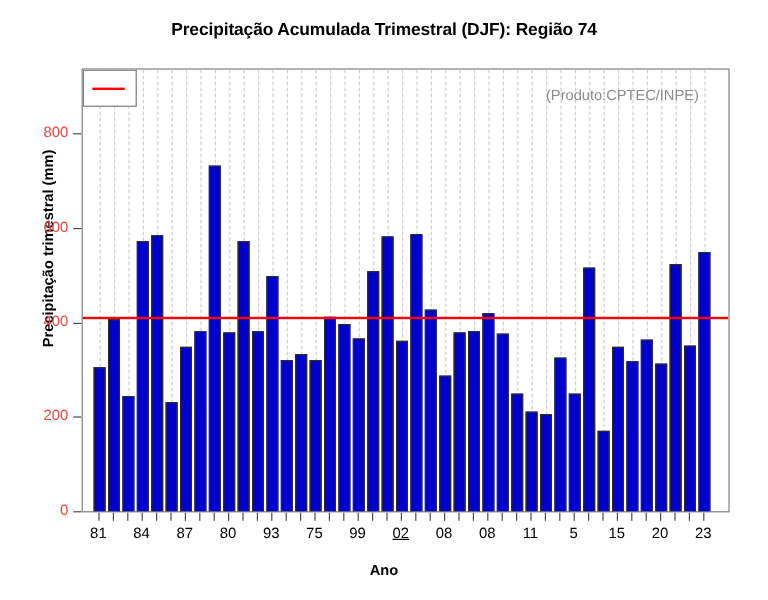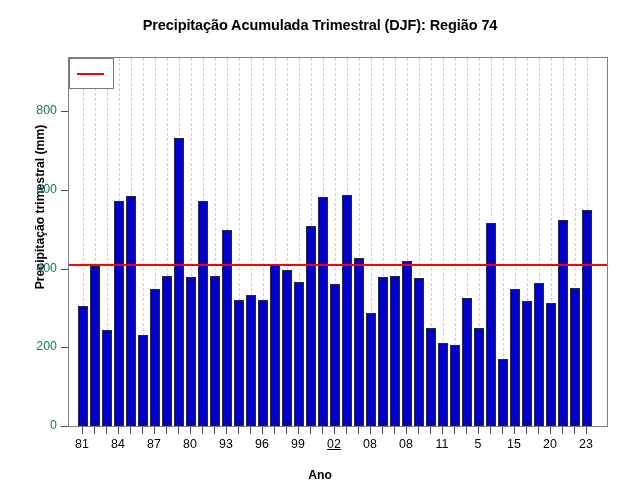--- a/index.html
+++ b/index.html
@@ -89,21 +89,21 @@
     position:absolute;
     width:7px;height:0;
     border-top:1px solid #4d4d4d;
     left:61px;
   }
   .ytick-label{
     position:absolute;
     right:583px;  
     text-align:right;
     font-size:12.4px;
-    color:#0f766e;
+    color:#ef4444;
     white-space:nowrap;
   }
 
   
   .xtick{
     position:absolute;
     top:427px;
     width:0;height:7px;
     border-left:1px solid #4d4d4d;
   }
@@ -187,21 +187,21 @@
       <div class="xtick" style="left: 178px;"></div>
       <div class="xtick" style="left: 190px;"></div>
       <div class="xtick-label" style="left: 190px;">80</div>
       <div class="xtick" style="left: 202px;"></div>
       <div class="xtick" style="left: 214px;"></div>
       <div class="xtick" style="left: 226px;"></div>
       <div class="xtick-label" style="left: 226px;">93</div>
       <div class="xtick" style="left: 238px;"></div>
       <div class="xtick" style="left: 250px;"></div>
       <div class="xtick" style="left: 262px;"></div>
-      <div class="xtick-label" style="left: 262px;">96</div>
+      <div class="xtick-label" style="left: 262px;">75</div>
       <div class="xtick" style="left: 274px;"></div>
       <div class="xtick" style="left: 286px;"></div>
       <div class="xtick" style="left: 298px;"></div>
       <div class="xtick-label" style="left: 298px;">99</div>
       <div class="xtick" style="left: 310px;"></div>
       <div class="xtick" style="left: 322px;"></div>
       <div class="xtick" style="left: 334px;"></div>
       <div class="xtick-label" style="left: 334px; text-decoration: underline;">02</div>
       <div class="xtick" style="left: 346px;"></div>
       <div class="xtick" style="left: 358px;"></div>
@@ -326,14 +326,15 @@
           <div class="bar" style="left: 513.4px; width: 9.2px; height: 216.56px;"></div>
         </div>
       <div id="clim-line" style="top: 205.99px; border-top-color: rgb(255, 0, 0);"></div>
     </div>
   </div>
 
   <div id="legend-box">
     <span id="legend-swatch"></span>
   </div>
 
+  <div id="product-credit">(Produto:CPTEC/INPE)</div>
 
 </div>
 
 </body></html>

